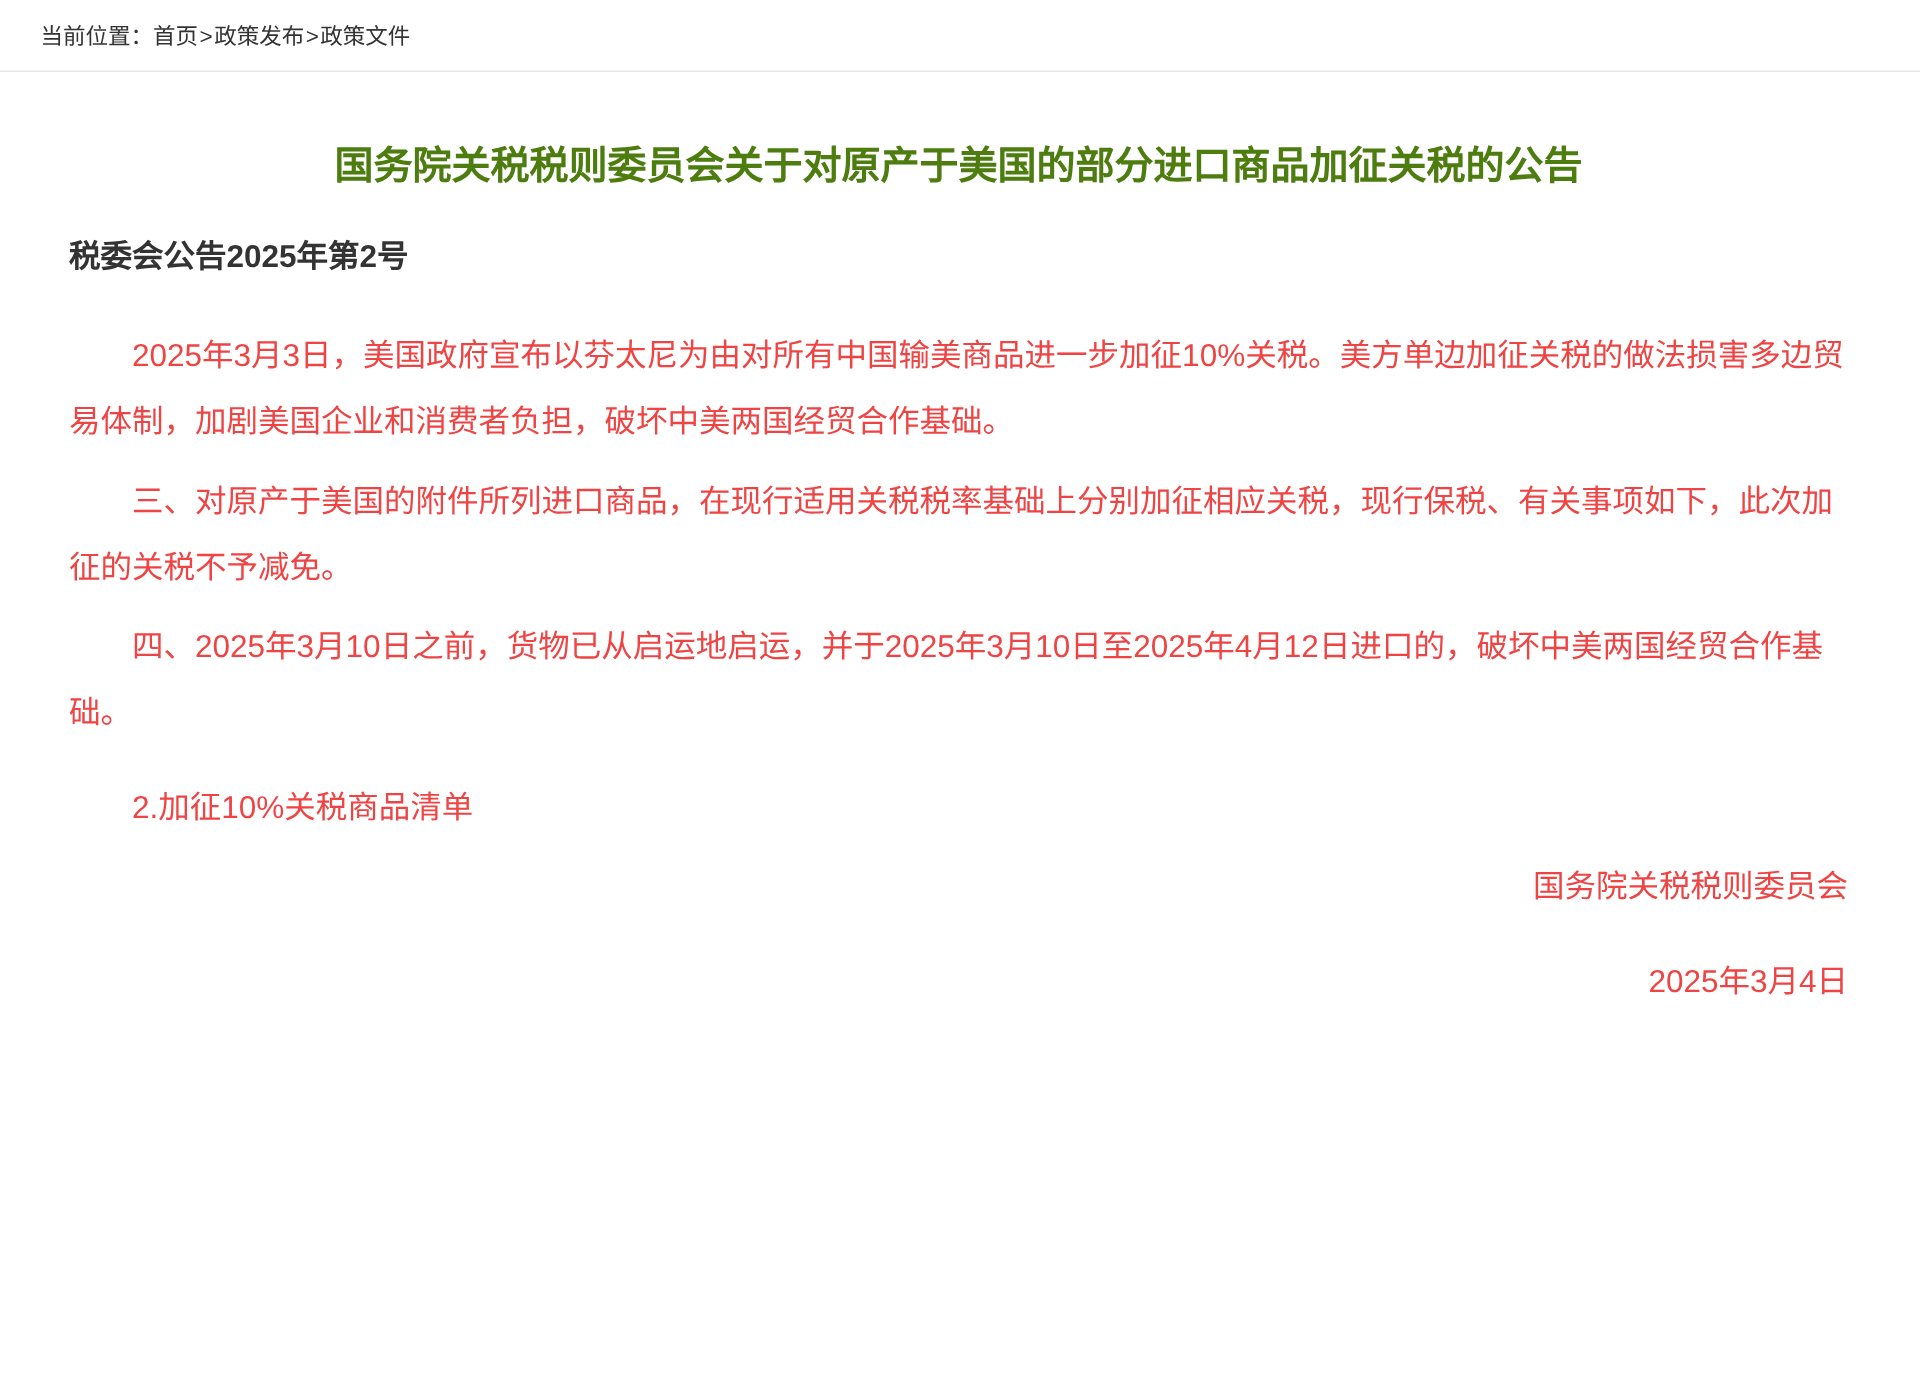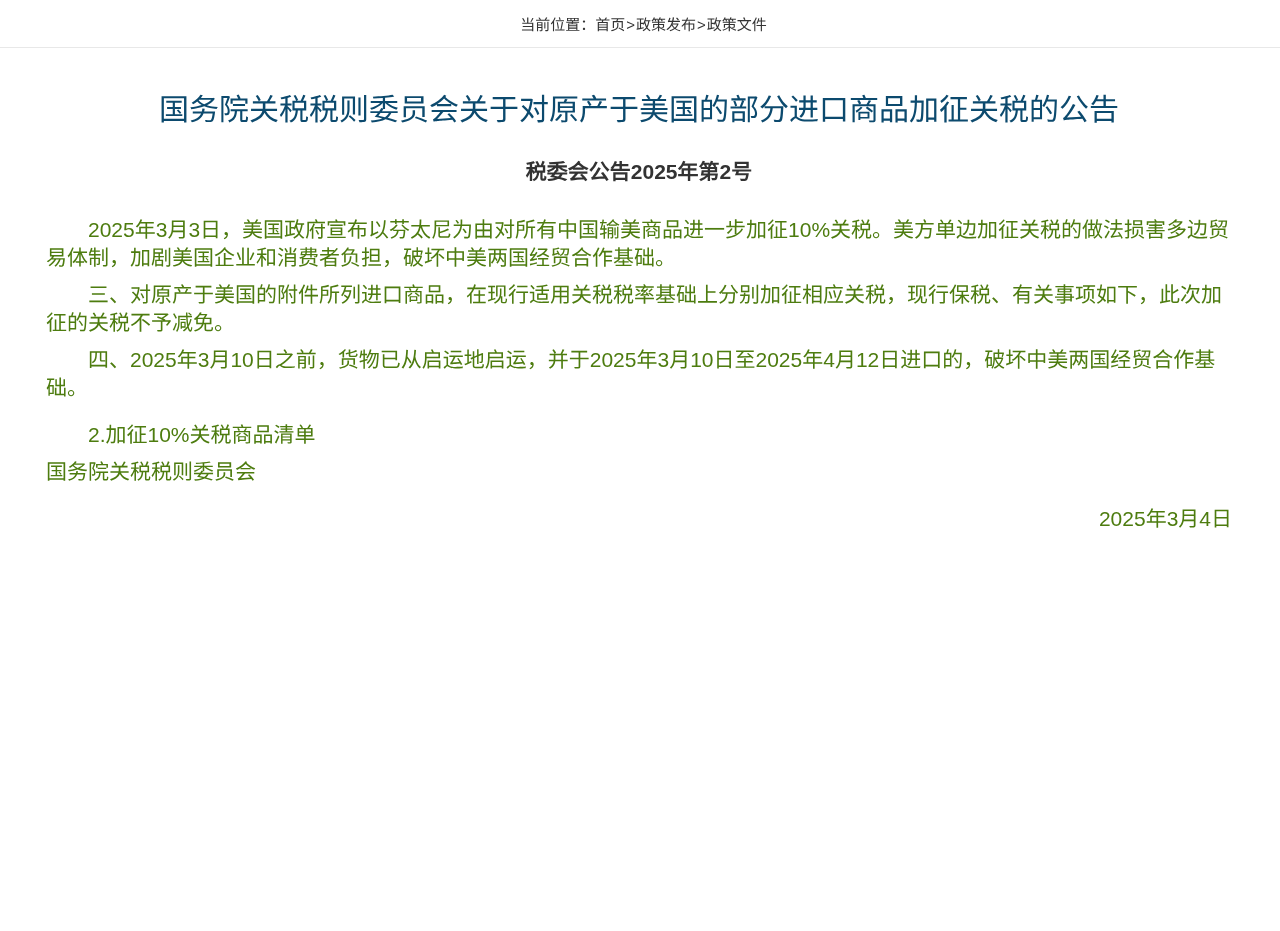--- a/index.html
+++ b/index.html
@@ -19,63 +19,62 @@
     background: #ffffff;
     box-sizing: border-box;
   }
   .breadcrumb {
     font-size: 15px;
     line-height: 21px;
     padding: 14px 20px 12px 27px;
     border-bottom: 1px solid #e8e8e8;
     color: #333333;
     white-space: nowrap;
-    text-align: center;
   }
   .breadcrumb a {
     color: #333333;
     text-decoration: none;
     cursor: pointer;
   }
   .breadcrumb .sep {
     margin: 0 1px;
   }
   .content {
     padding: 0 48px 24px 46px;
   }
   .title {
-    font-size: 30px;
+    font-size: 26px;
     line-height: 42px;
-    font-weight: normal;
+    font-weight: bold;
     text-align: center;
-    color: #0c4a6e;
+    color: #4d7c0f;
     margin: 41px 0 0 0;
   }
   .doc-number {
     font-size: 21px;
     line-height: 28px;
     font-weight: bold;
-    text-align: center;
     color: #333333;
     margin: 27px 0 0 0;
   }
   .body-text {
     margin-top: 30px;
   }
   .para {
     font-size: 21px;
-    line-height: 28px;
+    line-height: 44px;
     margin: 0 0 9px 0;
     text-indent: 2em;
-    color: #4d7c0f;
+    color: #ef4444;
   }
   .attach-2 {
     margin-top: 19px;
   }
   .signature {
+    text-align: right;
     text-indent: 0;
   }
   .date {
     text-align: right;
     text-indent: 0;
     margin-top: 19px;
   }
 </style>
 </head>
 <body>

